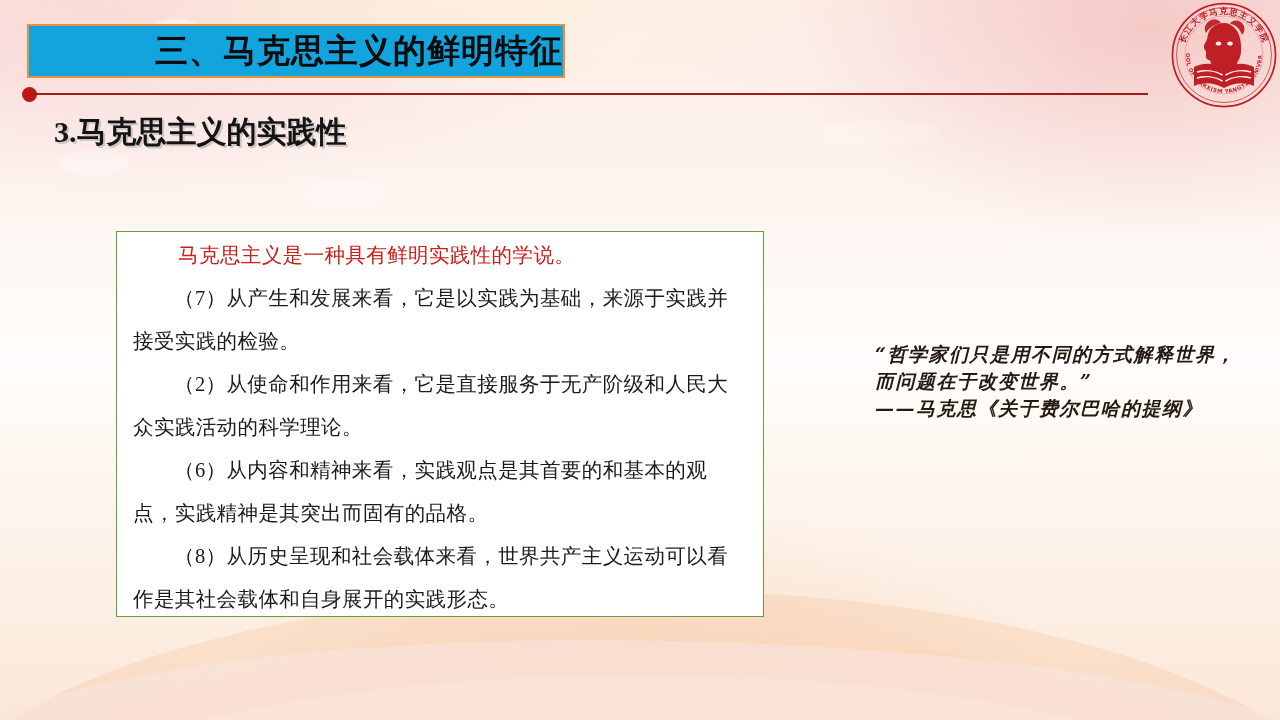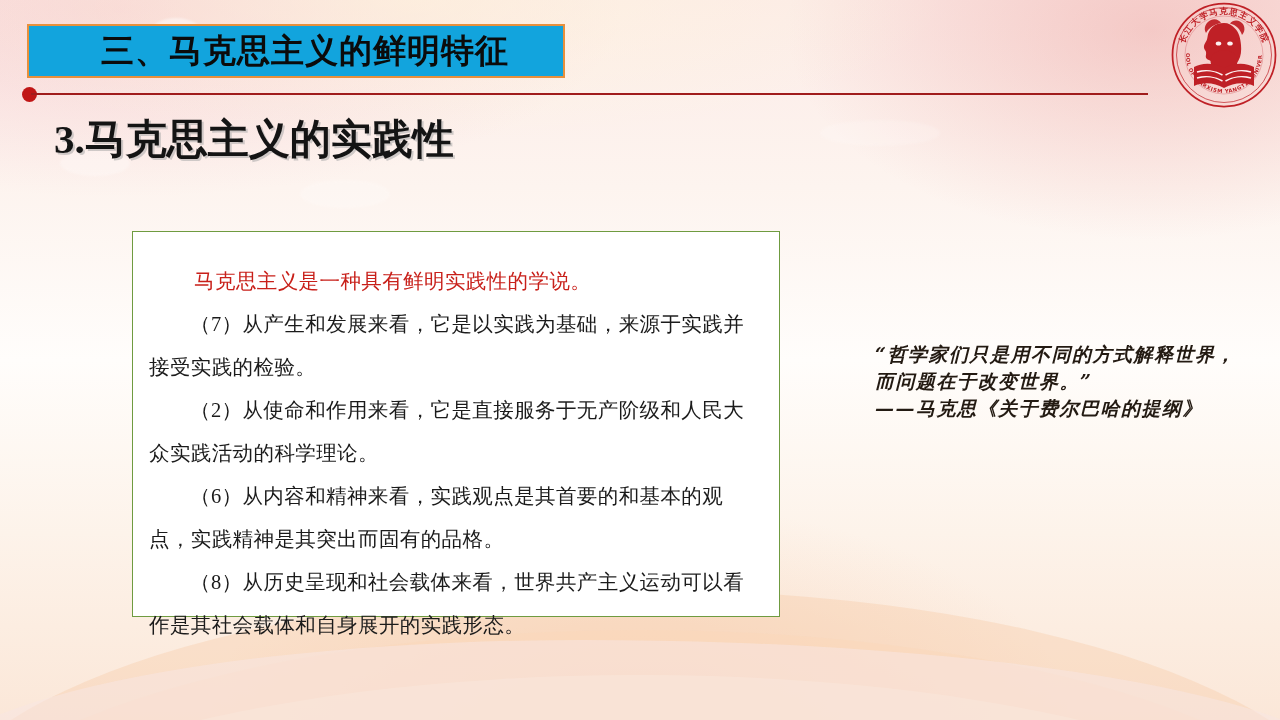--- a/index.html
+++ b/index.html
@@ -42,50 +42,50 @@
     pointer-events:none;
   }
 
   
   #banner {
     position:absolute; left:27px; top:24px; width:538px; height:54px;
     border:2px solid #e8903c;
     display:flex; align-items:center;
   }
   #banner-text {
-    width:100%; text-align:center;
+    width:100%; text-align:right;
     font-family:"DejaVu Sans", sans-serif;
     font-size:33px; font-weight:bold; color:#0b0b0b;
     letter-spacing:1px; padding-left:18px;
   }
 
   
   #rule {
     position:absolute; left:31px; top:93px; width:1117px; height:2px;
   }
   #dot {
     position:absolute; left:22px; top:87px;
     width:15px; height:15px; border-radius:50%;
   }
 
   
   #subtitle {
     position:absolute; left:54px; top:112px;
     font-family:"Liberation Serif", serif;
-    font-size:41px; font-weight:600; color:#141414;
+    font-size:30px; font-weight:600; color:#141414;
     text-shadow:2px 2px 0 rgba(170,170,170,0.55);
     white-space:nowrap;
   }
 
   
   #content-box {
-    position:absolute; left:132px; top:231px; width:648px; height:386px;
+    position:absolute; left:116px; top:231px; width:648px; height:386px;
     background:#ffffff;
     border:1.6px solid #6f9b40;
-    padding:28px 16px 0 16px;
+    padding:2px 16px 0 16px;
   }
   #content-box p {
     font-family:"Liberation Serif", serif;
     font-size:20.5px;
     line-height:43px;
     color:#1b1b1b;
     text-indent:2em;
     letter-spacing:0.4px;
     white-space:pre-wrap;
   }

